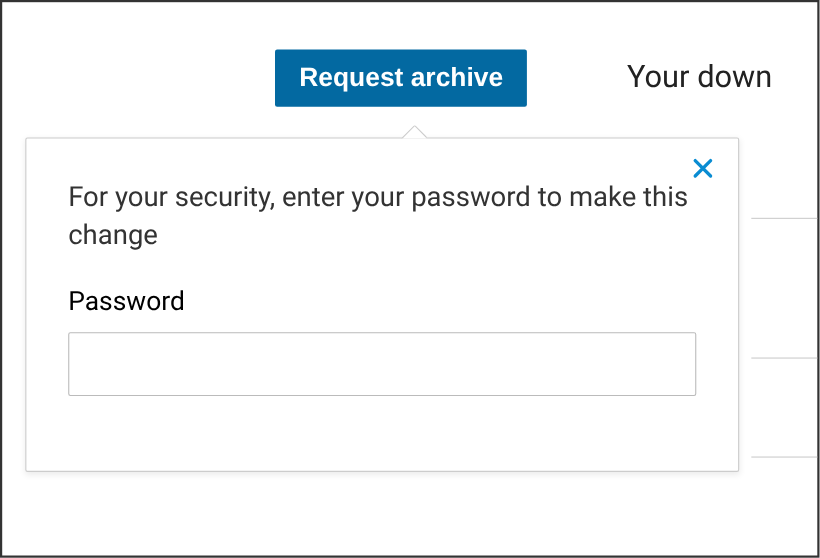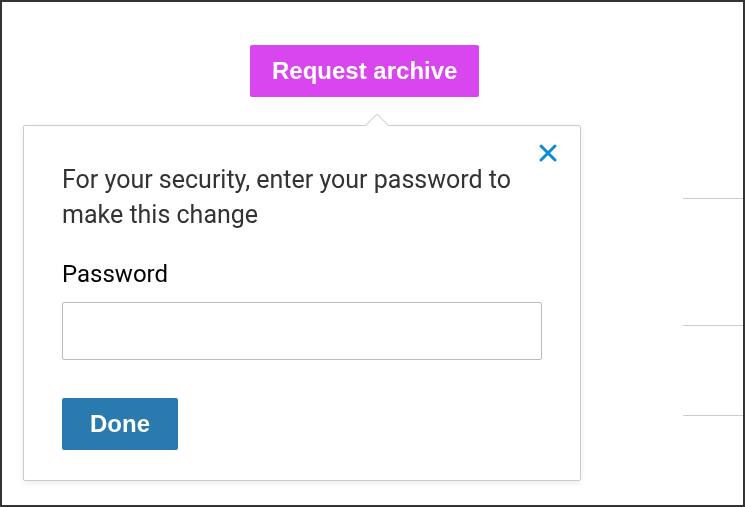--- a/index.html
+++ b/index.html
@@ -27,21 +27,21 @@
       position: absolute;
       top: 0;
       left: 0;
       width: 100%;
       padding-top: 45px;
     }
     .request-archive-btn {
       position: absolute;
       left: 250px;
       top: 45px;
-      background: #d946ef;
+      background: #0369a1;
       color: #fff;
       border: none;
       padding: 12px 22px;
       font-size: 24px;
       font-weight: 600;
       border-radius: 2px;
       cursor: pointer;
     }
     .your-down-text {
       position: absolute;
@@ -70,21 +70,21 @@
       position: absolute;
       right: 2px;
       top: 415px;
       width: 60px;
       border-top: 1px solid #ccc;
     }
     .popover {
       position: absolute;
       left: 23px;
       top: 125px;
-      width: 558px;
+      width: 649px;
       background: #fff;
       border: 1px solid #ccc;
       border-radius: 2px;
       box-shadow: 0 2px 6px rgba(0,0,0,0.08);
       padding: 36px 38px 30px 38px;
     }
     .popover-arrow {
       position: absolute;
       top: -12px;
       left: 340px;
@@ -166,33 +166,33 @@
       cursor: pointer;
     }
   </style>
 </head>
 <body>
 
 <div class="outer-border"></div>
 
 <div class="background-content">
   <button class="request-archive-btn">Request archive</button>
+  <div class="your-down-text">Your down</div>
   <div class="bg-panel"></div>
   <div class="bg-divider1"></div>
   <div class="bg-divider2"></div>
 </div>
 
 <div class="popover">
   <div class="popover-arrow"></div>
   <button class="close-btn">
     <span>
       <svg viewBox="0 0 20 20">
           <path d="M3 3 L17 17 M17 3 L3 17" stroke="#0a8cd2" stroke-width="3" stroke-linecap="round" fill="none"></path>
         </svg>
     </span>
   </button>
   <p class="security-message">For your security, enter your password to make this change</p>
   <label class="password-label">Password</label>
   <input type="password" class="password-input" value="" style="">
   <div class="button-row">
-    <button class="done-btn">Done</button>
   </div>
 </div>
 
 </body></html>

